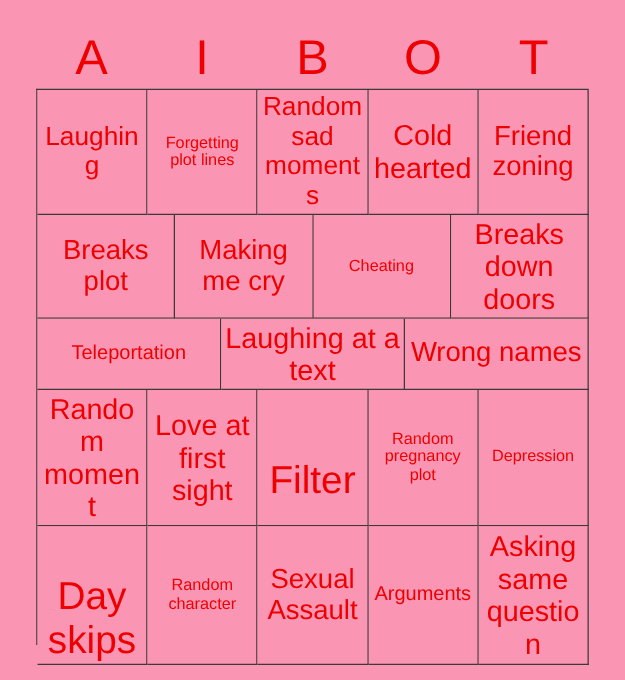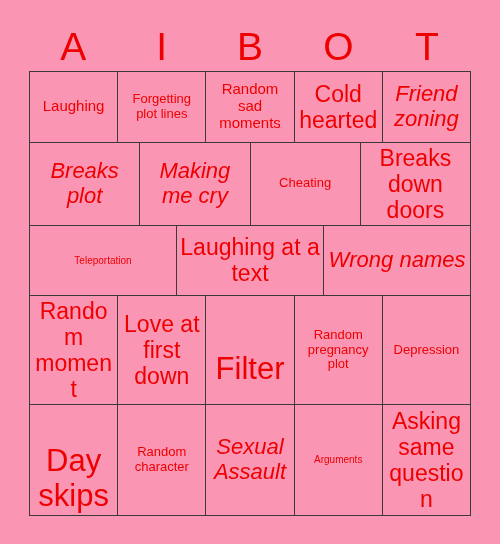--- a/index.html
+++ b/index.html
@@ -71,25 +71,25 @@
     padding: 2px 3px;
     line-height: 1.13;
     overflow: hidden;
     word-wrap: break-word;
   }
   .cell-text {
     display: block;
     width: 100%;
   }
   
-  .fs-xs  { font-size: 10px; }
+  .fs-xs  { font-size: 16px; }
   .fs-s   { font-size: 13px; }
-  .fs-m   { font-size: 15px; }
+  .fs-m   { font-size: 21px; }
   .fs-l   { font-size: 23px; }
-  .fs-xl  { font-size: 22px; font-style: italic; }
+  .fs-xl  { font-size: 22px; }
   .fs-xxl { font-size: 31px; margin-top: 36px; }
 </style>
 </head>
 <body>
 
 <div id="card">
 
   <div id="header-row">
     <div class="header-letter">A</div>
     <div class="header-letter">I</div>
@@ -143,21 +143,21 @@
       <div class="grid-cell">
           <span class="cell-text fs-xl">Wrong names</span>
         </div>
     </div>
 
     <div class="grid-row">
       <div class="grid-cell">
           <span class="cell-text fs-l">Random moment</span>
         </div>
       <div class="grid-cell">
-          <span class="cell-text fs-l">Love at first down</span>
+          <span class="cell-text fs-l">Love at first sight</span>
         </div>
       <div class="grid-cell">
           <span class="cell-text fs-xxl">Filter</span>
         </div>
       <div class="grid-cell">
           <span class="cell-text fs-s">Random pregnancy plot</span>
         </div>
       <div class="grid-cell">
           <span class="cell-text fs-s">Depression</span>
         </div>

